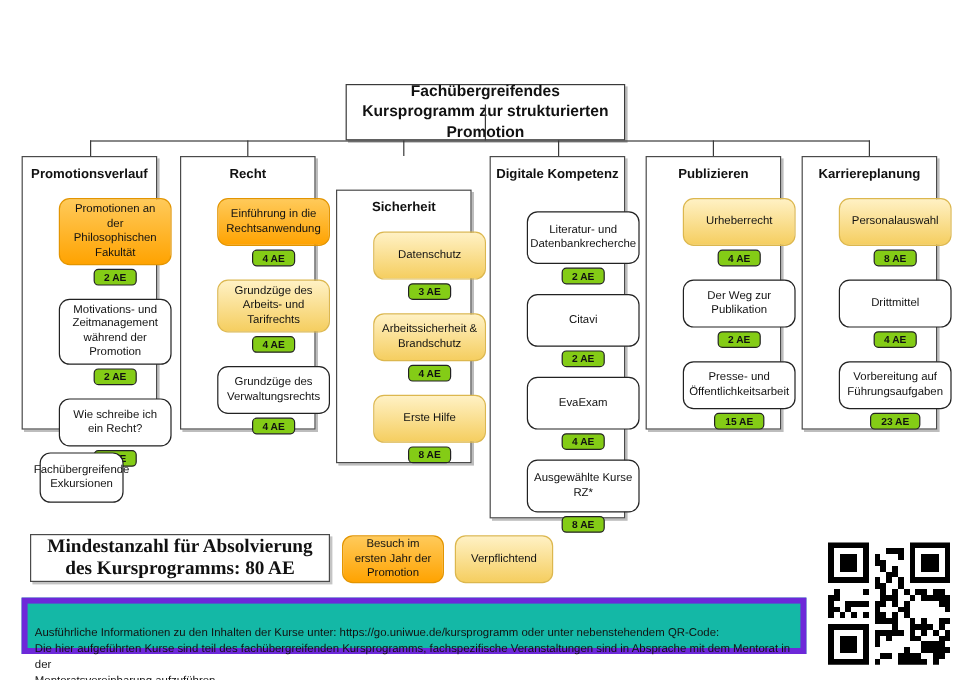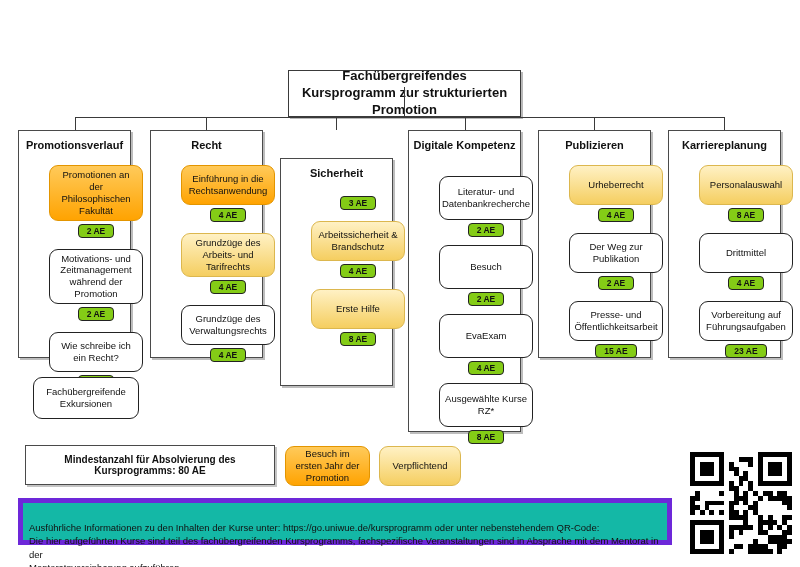--- a/index.html
+++ b/index.html
@@ -37,32 +37,32 @@
   .course-box.white{background:#fff;border:1px solid #222;}
   .course-box.orange{background:linear-gradient(#ffca5a,#ffa301);border:1px solid #e39500;}
   .course-box.gold{background:linear-gradient(#fff1c4,#f5ce60);border:1px solid #dcb74e;}
   .ae-badge{
     margin-top:3px;background:#84cc16;border:1px solid #222;border-radius:4px;
     font-size:8.5px;font-weight:bold;padding:1px 8px;white-space:nowrap;
   }
 
   
   .extra-box{
-    position:absolute;left:33px;top:377px;width:106px;height:42px;
+    position:absolute;left:33px;top:377px;width:70px;height:42px;
     background:#fff;border:1px solid #222;border-radius:9px;
     display:flex;align-items:center;justify-content:center;text-align:center;
     font-size:9.5px;line-height:1.25;padding:2px 4px;box-sizing:border-box;
   }
 
   
   .min-box{
     position:absolute;left:25px;top:445px;width:250px;height:40px;
     border:1.5px solid #4a4a4a;box-shadow:2px 2px 0 #c4c4c4;background:#fff;
     display:flex;align-items:center;justify-content:center;text-align:center;
-    font-weight:bold;font-size:10px;padding:2px 6px;box-sizing:border-box;
+    font-weight:bold;font-size:16px;padding:2px 6px;box-sizing:border-box;font-family:Liberation Serif, serif;
   }
   .legend-chip{
     position:absolute;top:446px;height:40px;border-radius:9px;box-sizing:border-box;
     display:flex;align-items:center;justify-content:center;text-align:center;
     font-size:9.5px;line-height:1.25;padding:10px 6px;
   }
   .legend-chip.orange{left:285px;width:85px;background:linear-gradient(#ffca5a,#ffa301);border:1px solid #e39500;}
   .legend-chip.gold{left:379px;width:82px;background:linear-gradient(#fff1c4,#f5ce60);border:1px solid #dcb74e;}
 
   
@@ -119,40 +119,41 @@
     </div>
     <div class="course-card">
       <div class="course-box white">Grundzüge des Verwaltungsrechts</div>
       <div class="ae-badge">4 AE</div>
     </div>
   </div>
 
   <div class="column" style="left:280px;height:228px;margin-top:28px;">
     <div class="column-header">Sicherheit</div>
     <div class="course-card first">
+      <div class="course-box gold">Datenschutz</div>
       <div class="ae-badge">3 AE</div>
     </div>
     <div class="course-card">
       <div class="course-box gold">Arbeitssicherheit &amp; Brandschutz</div>
       <div class="ae-badge">4 AE</div>
     </div>
     <div class="course-card">
       <div class="course-box gold">Erste Hilfe</div>
       <div class="ae-badge">8 AE</div>
     </div>
   </div>
 
   <div class="column col4" style="left:408px;height:302px;">
     <div class="column-header">Digitale Kompetenz</div>
     <div class="course-card first">
       <div class="course-box white">Literatur- und Datenbankrecherche</div>
       <div class="ae-badge">2 AE</div>
     </div>
     <div class="course-card">
-      <div class="course-box white">Besuch</div>
+      <div class="course-box white">Citavi</div>
       <div class="ae-badge">2 AE</div>
     </div>
     <div class="course-card">
       <div class="course-box white">EvaExam</div>
       <div class="ae-badge">4 AE</div>
     </div>
     <div class="course-card">
       <div class="course-box white">Ausgewählte Kurse RZ*</div>
       <div class="ae-badge">8 AE</div>
     </div>

